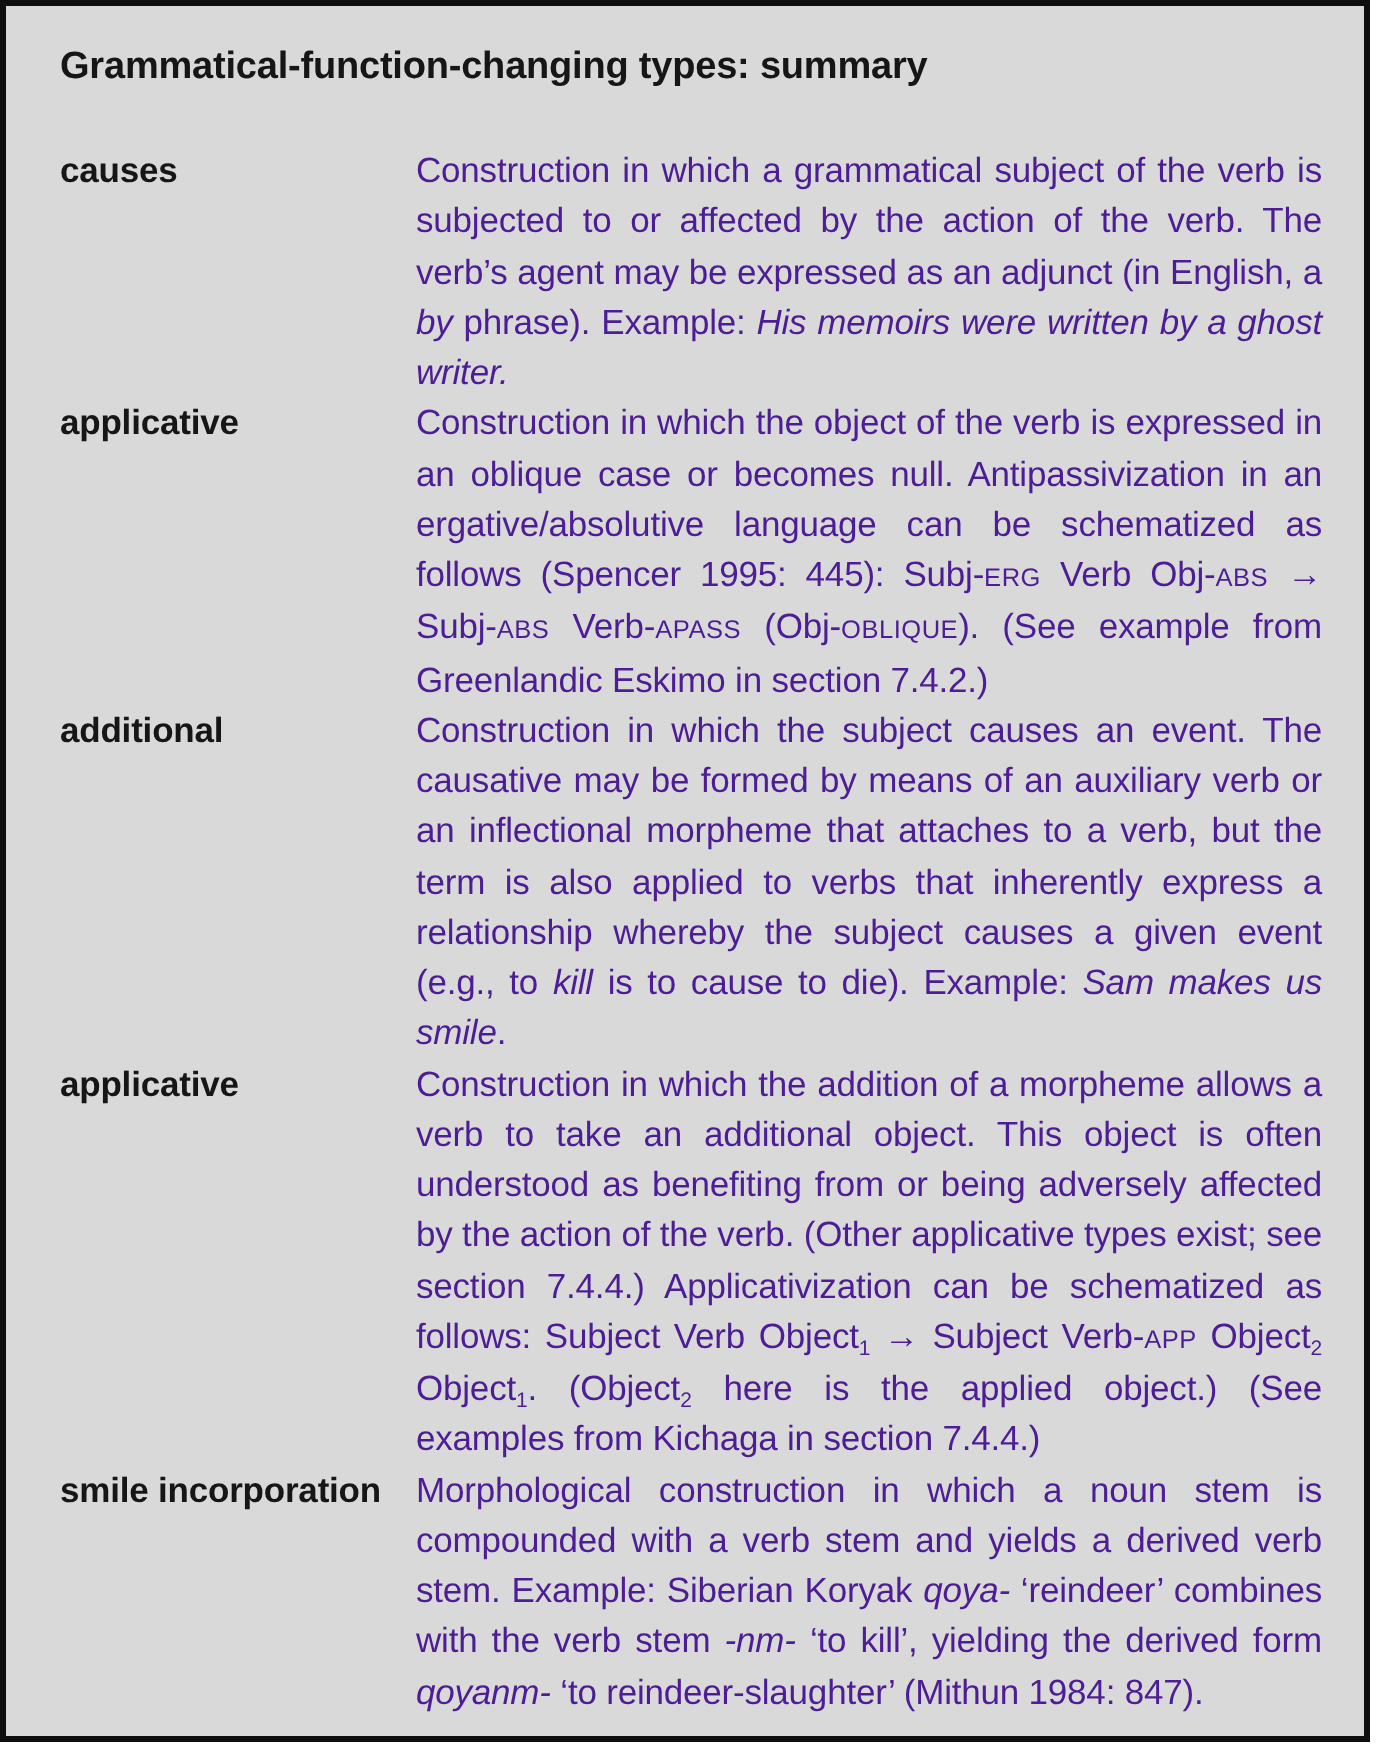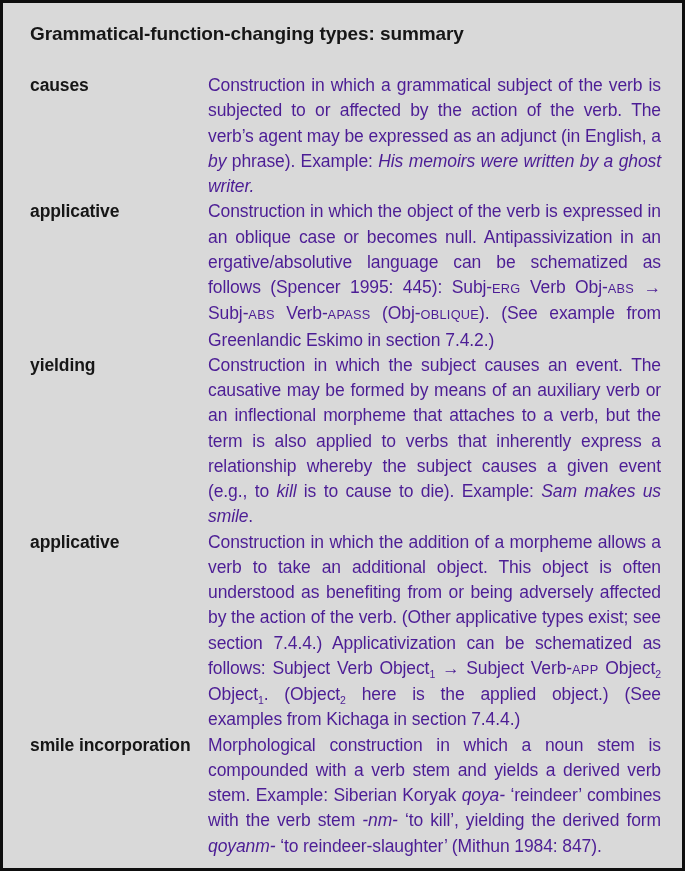--- a/index.html
+++ b/index.html
@@ -73,21 +73,21 @@
       <div class="rows">
           <div class="row">
             <div class="term">causes</div>
             <div class="def"><span>Construction in which a grammatical subject of the verb is subjected to or affected by the action of the verb. The verb’s agent may be expressed as an adjunct (in English, a </span><span class="i">by</span><span> phrase). Example: </span><span class="i">His memoirs were written by a ghost writer.</span></div>
           </div>
           <div class="row">
             <div class="term">applicative</div>
             <div class="def"><span>Construction in which the object of the verb is expressed in an oblique case or becomes null. Antipassivization in an ergative/absolutive language can be schematized as follows (Spencer 1995: 445): Subj-</span><span class="sc">ERG</span><span> Verb Obj-</span><span class="sc">ABS</span><span> → Subj-</span><span class="sc">ABS</span><span> Verb-</span><span class="sc">APASS</span><span> (Obj-</span><span class="sc">OBLIQUE</span><span>). (See example from Greenlandic Eskimo in section 7.4.2.)</span></div>
           </div>
           <div class="row">
-            <div class="term">yielding</div>
+            <div class="term">additional</div>
             <div class="def"><span>Construction in which the subject causes an event. The causative may be formed by means of an auxiliary verb or an inflectional morpheme that attaches to a verb, but the term is also applied to verbs that inherently express a relationship whereby the subject causes a given event (e.g., to </span><span class="i">kill</span><span> is to cause to die). Example: </span><span class="i">Sam makes us smile</span><span>.</span></div>
           </div>
           <div class="row">
             <div class="term">applicative</div>
             <div class="def"><span>Construction in which the addition of a morpheme allows a verb to take an additional object. This object is often understood as benefiting from or being adversely affected by the action of the verb. (Other applicative types exist; see section 7.4.4.) Applicativization can be schematized as follows: Subject Verb Object</span><span class="sub">1</span><span> → Subject Verb-</span><span class="sc">APP</span><span> Object</span><span class="sub">2</span><span> Object</span><span class="sub">1</span><span>. (Object</span><span class="sub">2</span><span> here is the applied object.) (See examples from Kichaga in section 7.4.4.)</span></div>
           </div>
           <div class="row">
             <div class="term">smile incorporation</div>
             <div class="def"><span>Morphological construction in which a noun stem is compounded with a verb stem and yields a derived verb stem. Example: Siberian Koryak </span><span class="i">qoya-</span><span> ‘reindeer’ combines with the verb stem </span><span class="i">-nm-</span><span> ‘to kill’, yielding the derived form </span><span class="i">qoyanm-</span><span> ‘to reindeer-slaughter’ (Mithun 1984: 847).</span></div>
           </div>

